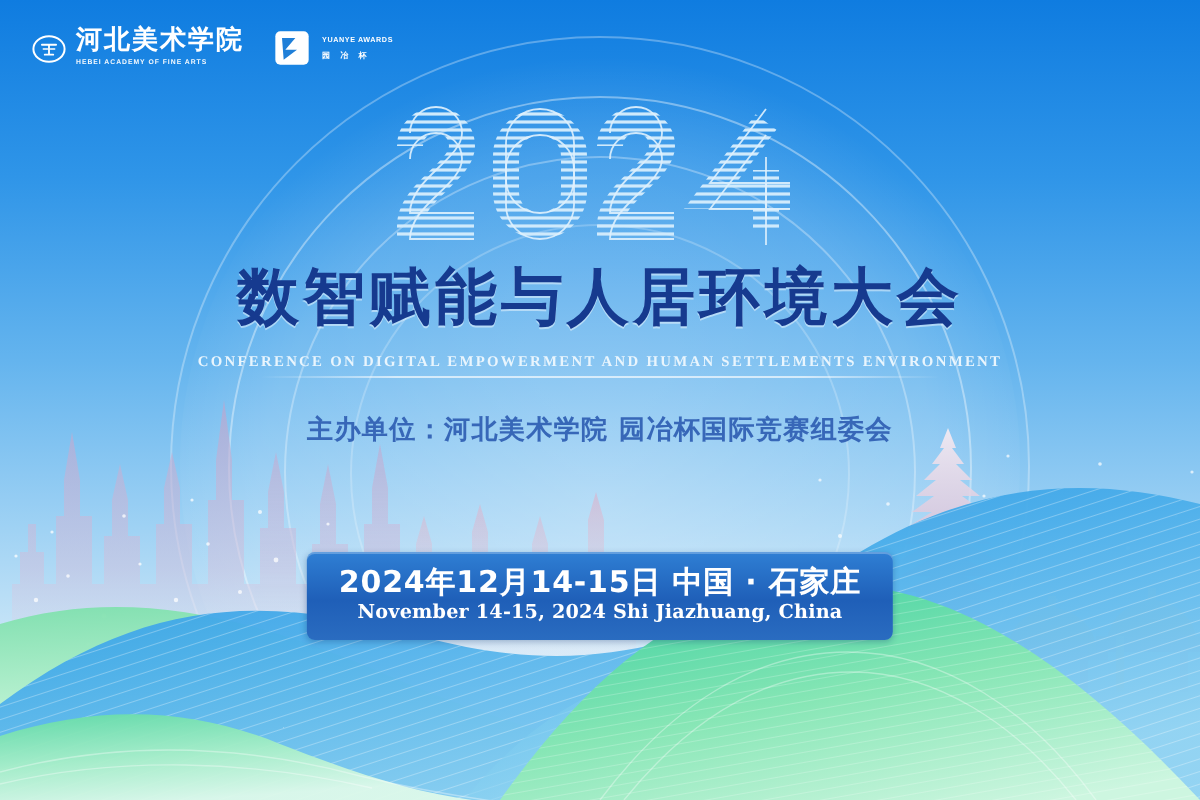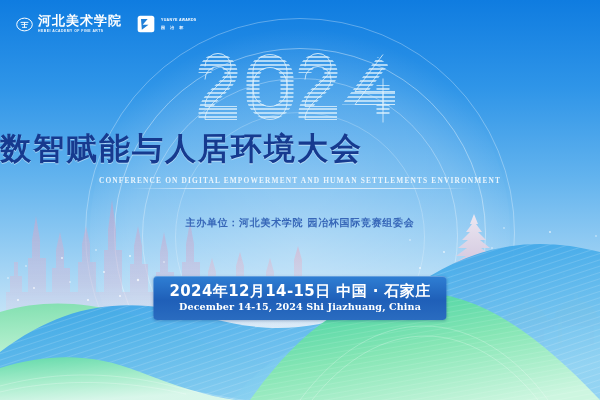--- a/index.html
+++ b/index.html
@@ -48,44 +48,45 @@
   
   .year-wrap{
     position:absolute;left:0;right:0;top:52px;
     display:flex;justify-content:center;
     pointer-events:none;
   }
 
   
   .headline{
     position:absolute;left:0;right:0;top:128px;
+    text-align:center;
     color:#163a8f;
     font-size:31px;font-weight:700;letter-spacing:2px;
     font-family:Liberation Mono, monospace;
     text-shadow:0 1px 0 rgba(255,255,255,.45);
     white-space:nowrap;
   }
   .sub-en{
     position:absolute;left:0;right:0;top:176px;
     text-align:center;
     color:#e9f5fd;
     font-size:7.4px;font-weight:600;letter-spacing:1.15px;
     white-space:nowrap;
     font-family:Liberation Serif, serif;
   }
   .sub-rule{
     position:absolute;left:50%;transform:translateX(-50%);
     top:188px;width:340px;height:1px;
     background:linear-gradient(90deg,rgba(255,255,255,0) 0%,rgba(255,255,255,.65) 20%,rgba(255,255,255,.65) 80%,rgba(255,255,255,0) 100%);
   }
   .organizer{
-    position:absolute;left:0;right:0;top:216px;
+    position:absolute;left:0;right:0;top:206px;
     text-align:center;
     color:#3767b8;
-    font-size:10px;font-weight:700;letter-spacing:.7px;
+    font-size:13px;font-weight:700;letter-spacing:.7px;
     white-space:nowrap;
     font-family:"DejaVu Sans","Liberation Sans",sans-serif;
   }
 
   
   .date-plate{
     position:absolute;left:50%;transform:translateX(-50%);
     top:276px;
     padding:5px 16px 6px;
     border-radius:4px;
@@ -375,16 +376,16 @@
     </svg>
   </div>
 
   <div class="headline">数智赋能与人居环境大会</div>
   <div class="sub-en">CONFERENCE ON DIGITAL EMPOWERMENT AND HUMAN SETTLEMENTS ENVIRONMENT</div>
   <div class="sub-rule"></div>
   <div class="organizer">主办单位：河北美术学院  园冶杯国际竞赛组委会</div>
 
   <div class="date-plate">
     <div class="date-cn">2024年12月14-15日  中国 · 石家庄</div>
-    <div class="date-en">December 14-15, 2024 Shi Jiazhuang, China</div>
+    <div class="date-en">November 14-15, 2024 Shi Jiazhuang, China</div>
   </div>
 
 </div>
 
 </body></html>

